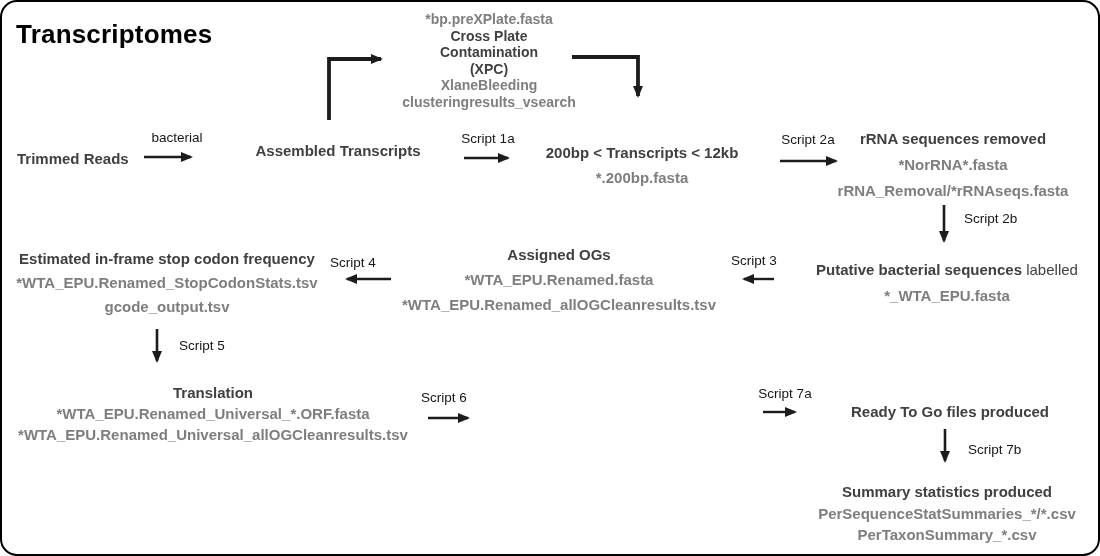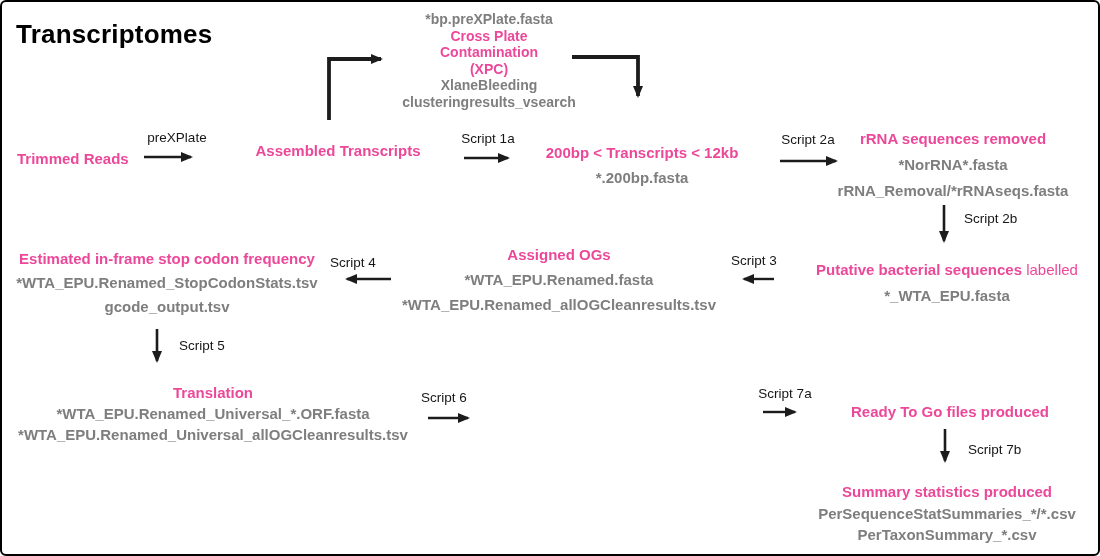--- a/index.html
+++ b/index.html
@@ -1,39 +1,39 @@
 <!DOCTYPE html>
 <html><head>
 <meta charset="utf-8">
 <style>
   html,body{margin:0;padding:0;background:#ffffff;}
   .frame{
     position:relative;
     width:1100px;height:556px;
     box-sizing:border-box;
     border:2px solid #000;
-    border-radius:6px;
+    border-radius:17px;
     background:#fff;
     font-family:"Liberation Sans","DejaVu Sans",sans-serif;
     overflow:hidden;
   }
   .page-title{
     position:absolute;left:14px;top:17px;margin:0;
     font-size:26px;font-weight:700;color:#000;letter-spacing:.2px;
     white-space:nowrap;
   }
   .node{
     position:absolute;
     transform:translateX(-50%);
     text-align:center;
     white-space:nowrap;
     line-height:25px;
   }
   .node.left-anchored{transform:none;text-align:left;}
-  .ttl{font-size:15px;font-weight:700;color:#ec4899;}
+  .ttl{font-size:15px;font-weight:700;color:#404040;}
   .ttl .reg{font-weight:400;}
   .file{font-size:15px;font-weight:700;color:#7e7e7e;}
   .xpc .ttl,.xpc .file{font-size:14px;}
   .edge-label{
     position:absolute;
     transform:translateX(-50%);
     font-size:13.5px;font-weight:400;color:#161616;
     white-space:nowrap;line-height:14px;
   }
   .edge-label.anchored{transform:none;}
@@ -123,21 +123,21 @@
   <div class="node" style="left:948px;top:397px">
     <div class="ttl">Ready To Go files produced</div>
   </div>
 
   <div class="node" style="left:945px;top:479px;line-height:21.5px">
     <div class="ttl">Summary statistics produced</div>
     <div class="file">PerSequenceStatSummaries_*/*.csv</div>
     <div class="file">PerTaxonSummary_*.csv</div>
   </div>
 
-  <div class="edge-label" style="left:175px;top:129px">preXPlate</div>
+  <div class="edge-label" style="left:175px;top:129px">bacterial</div>
   <div class="edge-label" style="left:486px;top:130px">Script 1a</div>
   <div class="edge-label" style="left:806px;top:131px">Script 2a</div>
   <div class="edge-label anchored" style="left:962px;top:210px">Script 2b</div>
   <div class="edge-label" style="left:752px;top:252px">Script 3</div>
   <div class="edge-label" style="left:351px;top:254px">Script 4</div>
   <div class="edge-label anchored" style="left:177px;top:337px">Script 5</div>
   <div class="edge-label" style="left:442px;top:389px">Script 6</div>
   <div class="edge-label" style="left:783px;top:385px">Script 7a</div>
   <div class="edge-label anchored" style="left:966px;top:441px">Script 7b</div>
 

